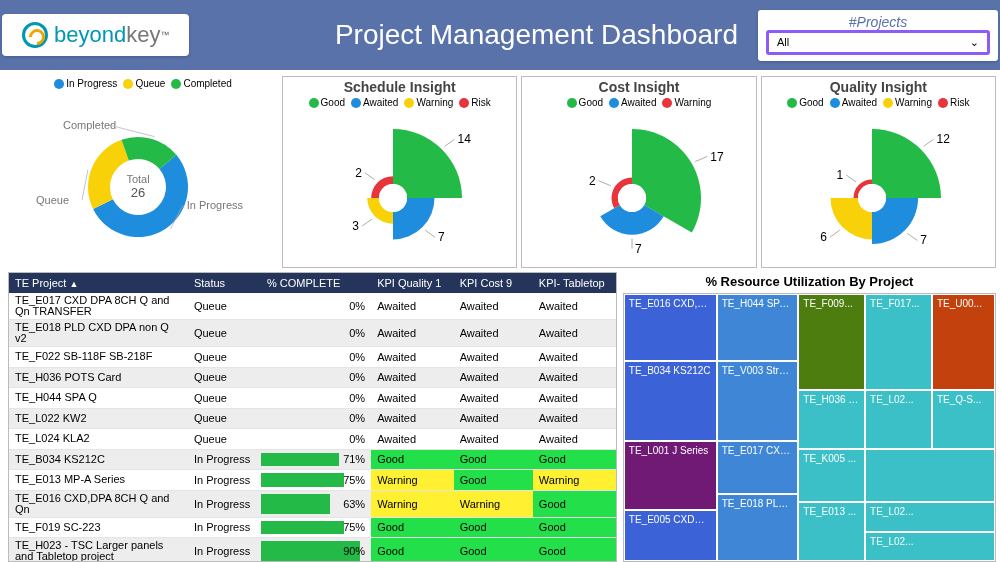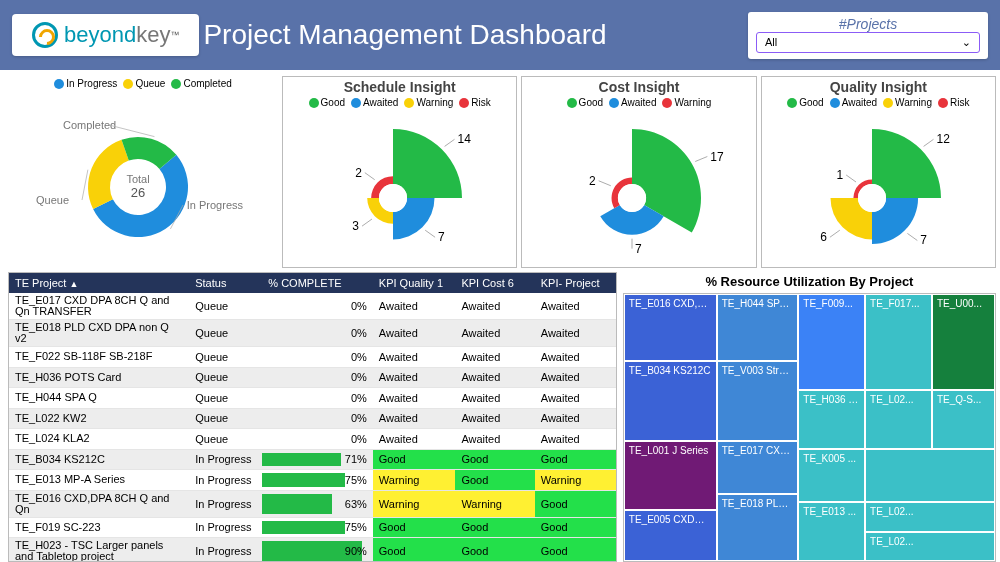--- a/index.html
+++ b/index.html
@@ -8,23 +8,23 @@
     background: #fff;
     width: 1000px;
     height: 562px;
     overflow: hidden;
     font-size: 12px;
   }
   .header {
     background: #5972a9;
     display: flex;
     align-items: center;
-    padding: 6px 12px;
+    padding: 6px 2px;
     height: 70px;
-    gap: 4px;
+    gap: 20px;
   }
   .logo-box {
     background: #fff;
     border-radius: 4px;
     padding: 8px 20px;
     display: flex;
     align-items: center;
     font-size: 22px;
     font-weight: 300;
     color: #0097b2;
@@ -39,36 +39,36 @@
   }
   .logo-box .mark::after{
     content:""; position:absolute; width:10px; height:10px;
     border:3px solid #f0a500; border-radius:50%;
     top:4px; left:4px; border-bottom-color:transparent;
     transform:rotate(45deg);
   }
   .logo-box .tm { font-size: 9px; vertical-align: super; color:#555; }
   .header-title {
     flex: 1;
-    text-align: left;
+    text-align: right;
     color: #fff;
     font-size: 28px;
     font-weight: 400;
   }
   .filter-box {
     background: #fff;
     border-radius: 3px;
     width: 240px;
     padding: 4px 8px 6px 8px;
     box-shadow:0 1px 3px rgba(0,0,0,.2);
   }
   .filter-box .ftitle { color:#5972a9; text-align:center; font-style:italic; font-size:14px; }
   .filter-box .select {
     display:flex; justify-content:space-between; align-items:center;
-    border:1px solid #8b5cf6; border-radius:3px; padding:3px 8px;
+    border:3px solid #8b5cf6; border-radius:3px; padding:3px 8px;
     font-size:11px; cursor:pointer;
   }
 
   .charts-row {
     display:flex;
     gap:4px;
     padding:6px 4px 4px 8px;
   }
   .chart-card {
     border:1px solid #bbb;
@@ -282,22 +282,22 @@
 
 <div class="lower">
   <div class="table-wrap">
     <table>
       <thead>
           <tr id="thead-row">
             <th>TE Project <span style="font-size:9px">▲</span></th>
             <th>Status</th>
             <th>% COMPLETE</th>
             <th>KPI Quality 1</th>
-            <th>KPI Cost 6</th>
-            <th>KPI- Project</th>
+            <th>KPI Cost 9</th>
+            <th>KPI- Tabletop</th>
           </tr>
         </thead>
       <tbody id="tbody">
           <tr>
             <td class="proj-col" style="max-width: 225px; white-space: normal; line-height: 11px; margin-left: 32px;">TE_E017 CXD DPA 8CH Q and Qn TRANSFER</td>
             <td class="status-col">Queue</td>
             <td class="pct-col"><div class="bar-bg" style="width: 0%;"></div><span style="position: relative;">0%</span></td>
             <td class="kpi-cell kpi-Awaited">Awaited</td>
             <td class="kpi-cell kpi-Awaited">Awaited</td>
             <td class="kpi-cell kpi-Awaited">Awaited</td>
@@ -391,23 +391,23 @@
             <td class="kpi-cell kpi-Good">Good</td>
           </tr>
         </tbody>
     </table>
   </div>
   <div class="treemap">
     <div class="treemap-title">% Resource Utilization By Project</div>
     <div class="tm-body" id="tmbody">
         <div class="tm-block" style="left: 0%; top: 0%; width: 25%; height: 25%; background: rgb(59, 98, 214);">TE_E016 CXD,DPA 8CH...</div>
         <div class="tm-block" style="left: 25%; top: 0%; width: 22%; height: 25%; background: rgb(63, 135, 214);">TE_H044 SPA Q</div>
-        <div class="tm-block" style="left: 47%; top: 0%; width: 18%; height: 36%; background: #3b82f6;">TE_F009...</div>
+        <div class="tm-block" style="left: 47%; top: 0%; width: 18%; height: 36%; background: #4d7c0f;">TE_F009...</div>
         <div class="tm-block" style="left: 65%; top: 0%; width: 18%; height: 36%; background: rgb(59, 192, 199);">TE_F017...</div>
-        <div class="tm-block" style="left: 83%; top: 0%; width: 17%; height: 36%; background: #15803d;">TE_U00...</div>
+        <div class="tm-block" style="left: 83%; top: 0%; width: 17%; height: 36%; background: #c2410c;">TE_U00...</div>
         <div class="tm-block" style="left: 0%; top: 25%; width: 25%; height: 30%; background: rgb(59, 98, 214);">TE_B034 KS212C</div>
         <div class="tm-block" style="left: 25%; top: 25%; width: 22%; height: 30%; background: rgb(63, 135, 214);">TE_V003 Stream...</div>
         <div class="tm-block" style="left: 47%; top: 36%; width: 18%; height: 22%; background: rgb(59, 192, 199);">TE_H036 P...</div>
         <div class="tm-block" style="left: 65%; top: 36%; width: 18%; height: 22%; background: rgb(59, 192, 199);">TE_L02...</div>
         <div class="tm-block" style="left: 83%; top: 36%; width: 17%; height: 22%; background: rgb(59, 192, 199);">TE_Q-S...</div>
         <div class="tm-block" style="left: 0%; top: 55%; width: 25%; height: 26%; background: #701a75;">TE_L001 J Series</div>
         <div class="tm-block" style="left: 25%; top: 55%; width: 22%; height: 20%; background: rgb(63, 135, 214);">TE_E017 CXD D...</div>
         <div class="tm-block" style="left: 47%; top: 58%; width: 18%; height: 20%; background: rgb(59, 192, 199);">TE_K005 ...</div>
         <div class="tm-block" style="left: 65%; top: 58%; width: 35%; height: 20%; background: rgb(59, 192, 199);"></div>
         <div class="tm-block" style="left: 0%; top: 81%; width: 25%; height: 19%; background: rgb(59, 98, 214);">TE_E005 CXDDPA Q 8Chl</div>

